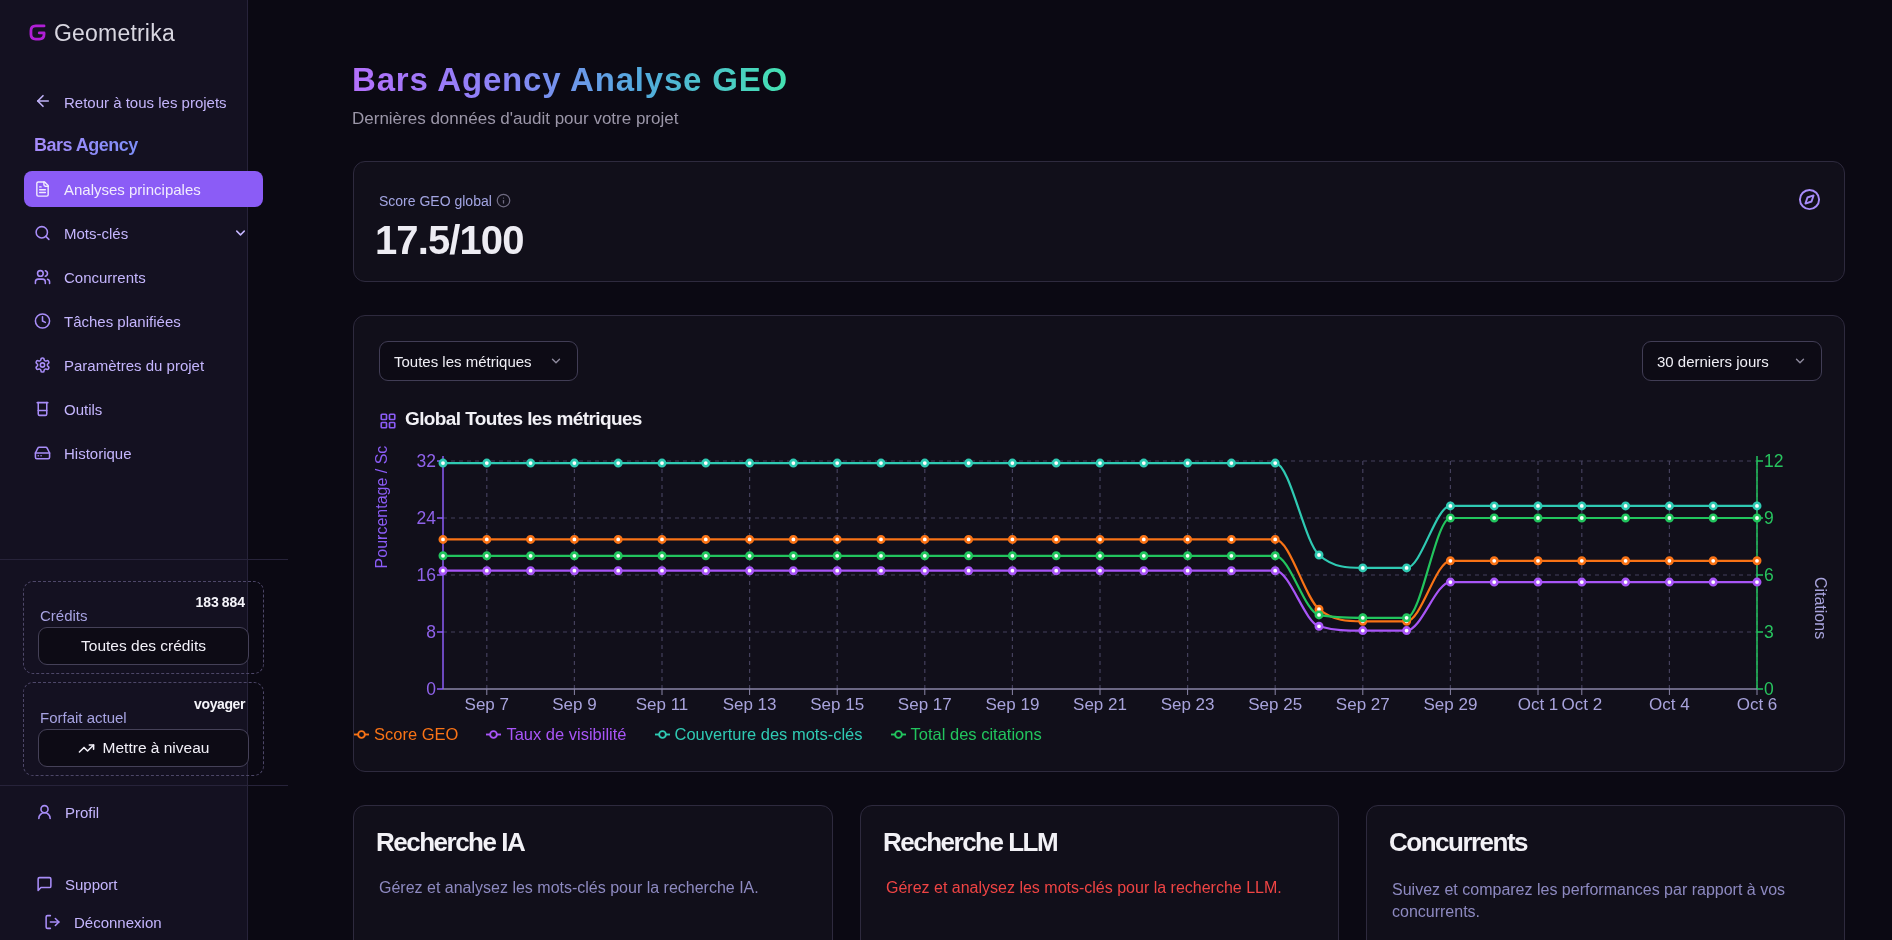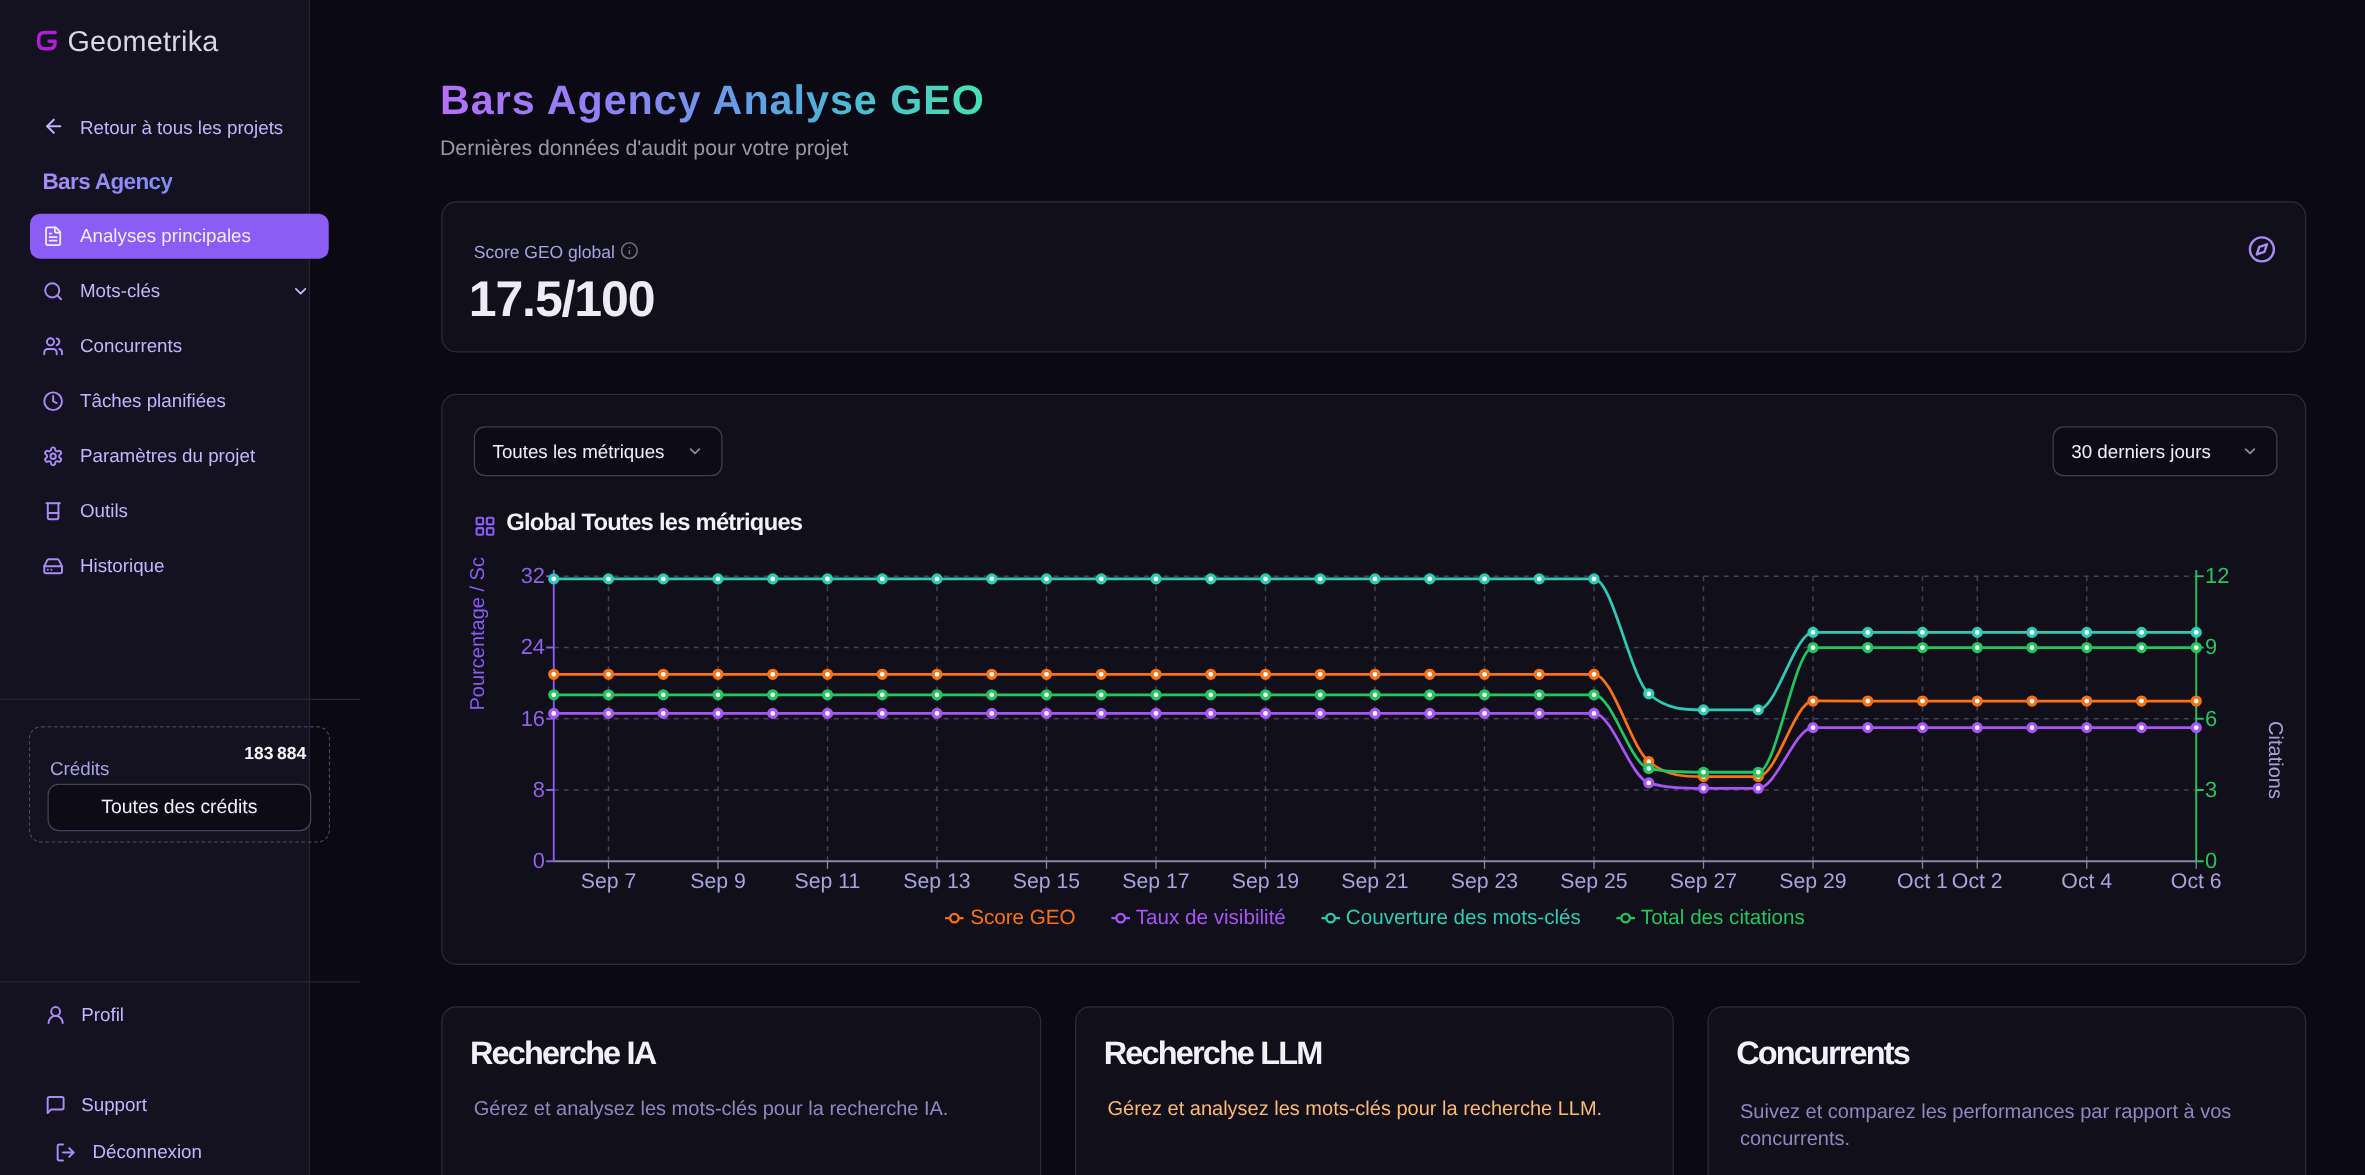--- a/index.html
+++ b/index.html
@@ -103,20 +103,31 @@
   </div>
 
   <div class="abs" style="left:0;top:559px;width:288px;height:1px;background:#27233a"></div>
 
   <div class="dash-box" style="top:581px;height:93px">
     <div class="box-label" style="top:13px">Crédits</div>
     <div class="box-value" style="top:12px">183 884</div>
     <div class="side-btn" style="top:45px">Toutes des crédits</div>
   </div>
 
+  <div class="dash-box" style="top:682px;height:94px">
+    <div class="box-label" style="top:14px">Forfait actuel</div>
+    <div class="box-value" style="top:13px">voyager</div>
+    <div class="side-btn" style="top:46px">
+      <svg class="ic" width="17" height="17" viewBox="0 0 24 24" fill="none" stroke="#f2f0f8" stroke-width="2.2" stroke-linecap="round" stroke-linejoin="round">
+          <polyline points="22 7 13.5 15.5 8.5 10.5 2 17"></polyline>
+          <polyline points="16 7 22 7 22 13"></polyline>
+        </svg>
+      Mettre à niveau
+    </div>
+  </div>
 
   <div class="abs" style="left:0;top:785px;width:288px;height:1px;background:#27233a"></div>
 
   <div class="sitem" style="top:794px;height:36px">
     <svg class="ico ic" style="left:36px" width="17" height="17" viewBox="0 0 24 24" fill="none" stroke="#a88df8" stroke-width="2.2" stroke-linecap="round" stroke-linejoin="round">
       <circle cx="12" cy="8" r="5"></circle>
         <path d="M20 21a8 8 0 0 0-16 0"></path>
     </svg>
     <span class="lbl" style="left:65px">Profil</span>
   </div>
@@ -378,21 +389,21 @@
 <circle cx="1140.2" cy="202.0" r="3.2" fill="#ffffff" stroke="#22c55e" stroke-width="2.6"></circle>
 <circle cx="1184.0" cy="202.0" r="3.2" fill="#ffffff" stroke="#22c55e" stroke-width="2.6"></circle>
 <circle cx="1227.8" cy="202.0" r="3.2" fill="#ffffff" stroke="#22c55e" stroke-width="2.6"></circle>
 <circle cx="1271.6" cy="202.0" r="3.2" fill="#ffffff" stroke="#22c55e" stroke-width="2.6"></circle>
 <circle cx="1315.4" cy="202.0" r="3.2" fill="#ffffff" stroke="#22c55e" stroke-width="2.6"></circle>
 <circle cx="1359.2" cy="202.0" r="3.2" fill="#ffffff" stroke="#22c55e" stroke-width="2.6"></circle>
 <circle cx="1403.0" cy="202.0" r="3.2" fill="#ffffff" stroke="#22c55e" stroke-width="2.6"></circle>
 </svg>
     </div>
 
-  <div class="abs" style="left:0;top:409px;width:1492px;display:flex;justify-content:center;align-items:center;gap:28px;font-size:16.5px">
+  <div class="abs" style="left:0;top:409px;width:1492px;display:flex;align-items:center;gap:28px;font-size:16.5px">
     <span style="display:inline-flex;align-items:center;gap:5px;color:#f97316">
       <svg class="ic" width="15" height="15" viewBox="0 0 16 16">
           <line x1="0" y1="8" x2="16" y2="8" stroke="#f97316" stroke-width="2"></line>
           <circle cx="8" cy="8" r="3.6" fill="#110f1a" stroke="#f97316" stroke-width="2"></circle>
         </svg>Score GEO</span>
     <span style="display:inline-flex;align-items:center;gap:5px;color:#a855f7">
       <svg class="ic" width="15" height="15" viewBox="0 0 16 16">
           <line x1="0" y1="8" x2="16" y2="8" stroke="#a855f7" stroke-width="2"></line>
           <circle cx="8" cy="8" r="3.6" fill="#110f1a" stroke="#a855f7" stroke-width="2"></circle>
         </svg>Taux de visibilité</span>
@@ -408,18 +419,18 @@
         </svg>Total des citations</span>
   </div>
 </div>
 
 <div class="card" style="left:353px;top:805px;width:480px;height:200px">
   <div class="abs" style="left:22px;top:21px;font-size:26px;font-weight:bold;color:#f2f1f6;letter-spacing:-1.5px">Recherche IA</div>
   <div class="abs" style="left:25px;top:73px;font-size:16px;color:#8d89c0">Gérez et analysez les mots-clés pour la recherche IA.</div>
 </div>
 <div class="card" style="left:860px;top:805px;width:479px;height:200px">
   <div class="abs" style="left:22px;top:21px;font-size:26px;font-weight:bold;color:#f2f1f6;letter-spacing:-1.5px">Recherche LLM</div>
-  <div class="abs" style="left:25px;top:73px;font-size:16px;color:#fdba74">Gérez et analysez les mots-clés pour la recherche LLM.</div>
+  <div class="abs" style="left:25px;top:73px;font-size:16px;color:#ef4444">Gérez et analysez les mots-clés pour la recherche LLM.</div>
 </div>
 <div class="card" style="left:1366px;top:805px;width:479px;height:200px">
   <div class="abs" style="left:22px;top:21px;font-size:26px;font-weight:bold;color:#f2f1f6;letter-spacing:-1.5px">Concurrents</div>
   <div class="abs" style="left:25px;top:73px;width:432px;font-size:16px;color:#8d89c0;line-height:1.35">Suivez et comparez les performances par rapport à vos concurrents.</div>
 </div>
 
 </body></html>

